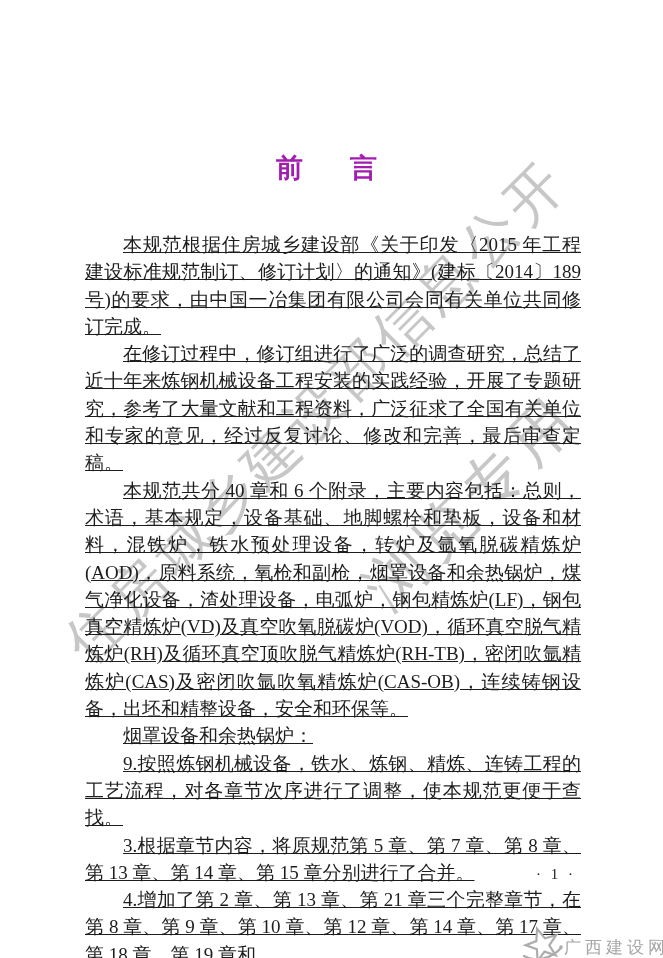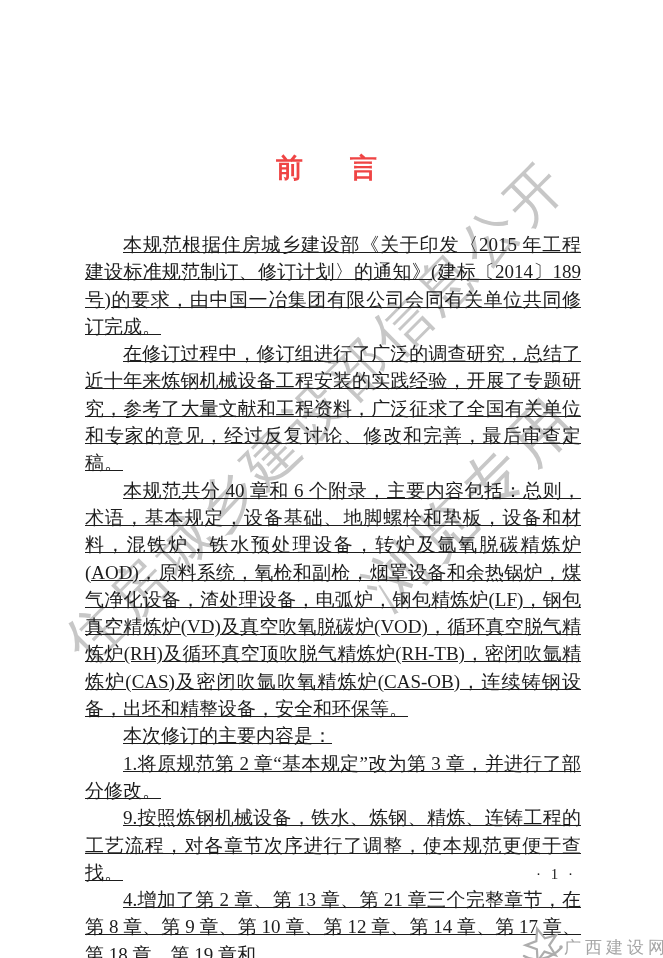--- a/index.html
+++ b/index.html
@@ -41,21 +41,21 @@
   
   .doc-title {
     position: absolute;
     left: 0;
     top: 150px;
     width: 100%;
     text-align: center;
     font-family: "Liberation Sans", "DejaVu Sans", sans-serif;
     font-weight: bold;
     font-size: 27px;
-    color: #ef4444;
+    color: #a21caf;
     letter-spacing: 10px;
     white-space: pre;
     z-index: 2;
   }
   
   .doc-body {
     position: absolute;
     left: 85px;
     top: 231px;
     width: 496px;
@@ -125,23 +125,23 @@
 
   <div class="watermark wm1">住房城乡建设部信息公开</div>
   <div class="watermark wm2">浏览专用</div>
 
   <div class="doc-title">前　言</div>
 
   <div class="doc-body">
       <p>本规范根据住房城乡建设部《关于印发〈2015 年工程建设标准规范制订、修订计划〉的通知》(建标〔2014〕189 号)的要求，由中国一冶集团有限公司会同有关单位共同修订完成。</p>
       <p>在修订过程中，修订组进行了广泛的调查研究，总结了近十年来炼钢机械设备工程安装的实践经验，开展了专题研究，参考了大量文献和工程资料，广泛征求了全国有关单位和专家的意见，经过反复讨论、修改和完善，最后审查定稿。</p>
       <p>本规范共分 40 章和 6 个附录，主要内容包括：总则，术语，基本规定，设备基础、地脚螺栓和垫板，设备和材料，混铁炉，铁水预处理设备，转炉及氩氧脱碳精炼炉(AOD)，原料系统，氧枪和副枪，烟罩设备和余热锅炉，煤气净化设备，渣处理设备，电弧炉，钢包精炼炉(LF)，钢包真空精炼炉(VD)及真空吹氧脱碳炉(VOD)，循环真空脱气精炼炉(RH)及循环真空顶吹脱气精炼炉(RH-TB)，密闭吹氩精炼炉(CAS)及密闭吹氩吹氧精炼炉(CAS-OB)，连续铸钢设备，出坯和精整设备，安全和环保等。</p>
-      <p>本次修订的主要内容是：</p>
-      <p>1.将原规范第 2 章“基本规定”改为第 3 章，并进行了部分修改。</p>
+      <p>烟罩设备和余热锅炉：</p>
       <p>9.按照炼钢机械设备，铁水、炼钢、精炼、连铸工程的工艺流程，对各章节次序进行了调整，使本规范更便于查找。</p>
+      <p>3.根据章节内容，将原规范第 5 章、第 7 章、第 8 章、第 13 章、第 14 章、第 15 章分别进行了合并。</p>
       <p>4.增加了第 2 章、第 13 章、第 21 章三个完整章节，在第 8 章、第 9 章、第 10 章、第 12 章、第 14 章、第 17 章、第 18 章、第 19 章和</p>
     </div>
 
   <div class="page-number">· 1 ·</div>
 
   <div class="site-logo">
     <svg class="logo-icon" viewBox="0 0 44 42">
       <polygon points="22,2 26.5,13.5 38,14 28.5,21.5 31.5,33 22,26 12.5,33 15.5,21.5 6,14 17.5,13.5" fill="#ffffff" stroke="#adadad" stroke-width="2.2" transform="rotate(-18 22 18)"></polygon>
       <path d="M4 30 C 14 36, 30 34, 41 22" fill="none" stroke="#adadad" stroke-width="2.4" stroke-linecap="round"></path>
       <circle cx="41" cy="21" r="1.8" fill="#adadad"></circle>

